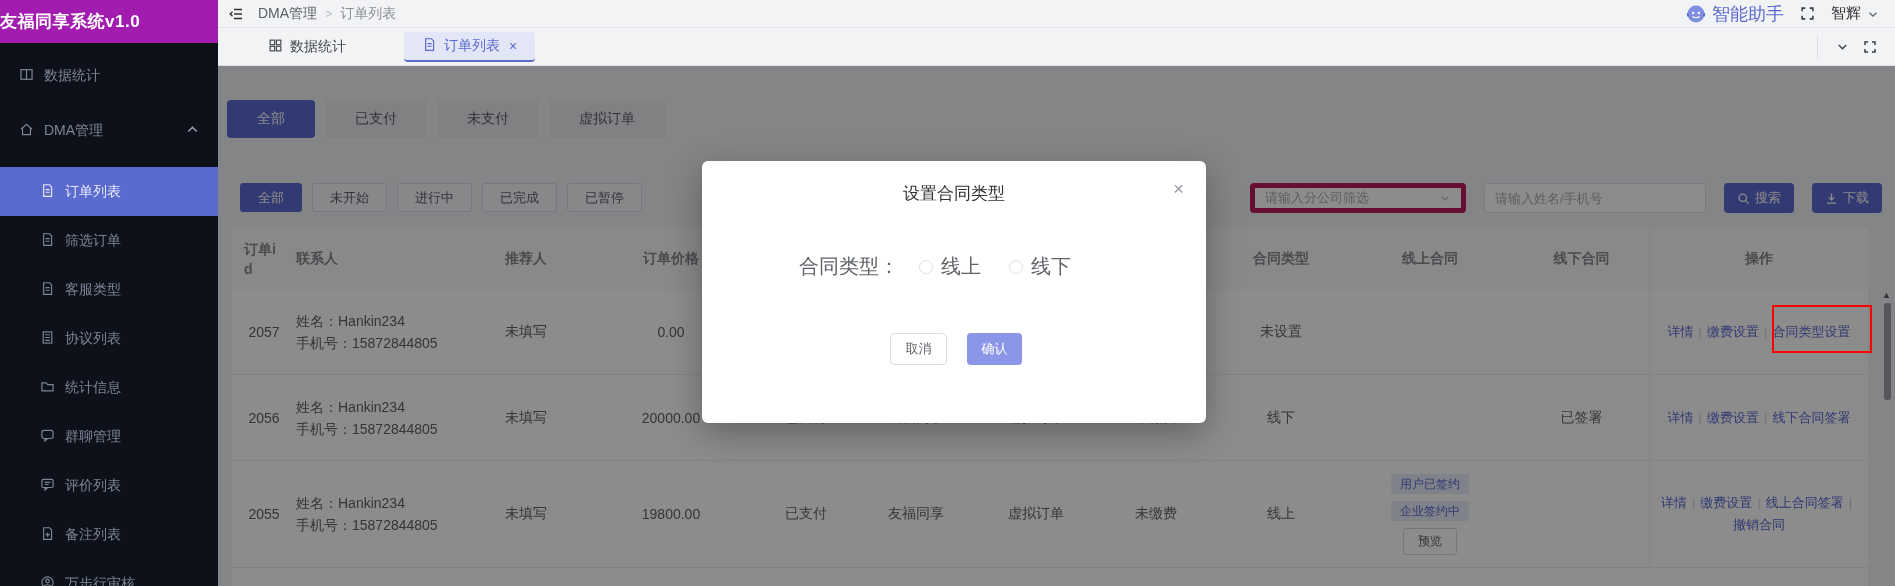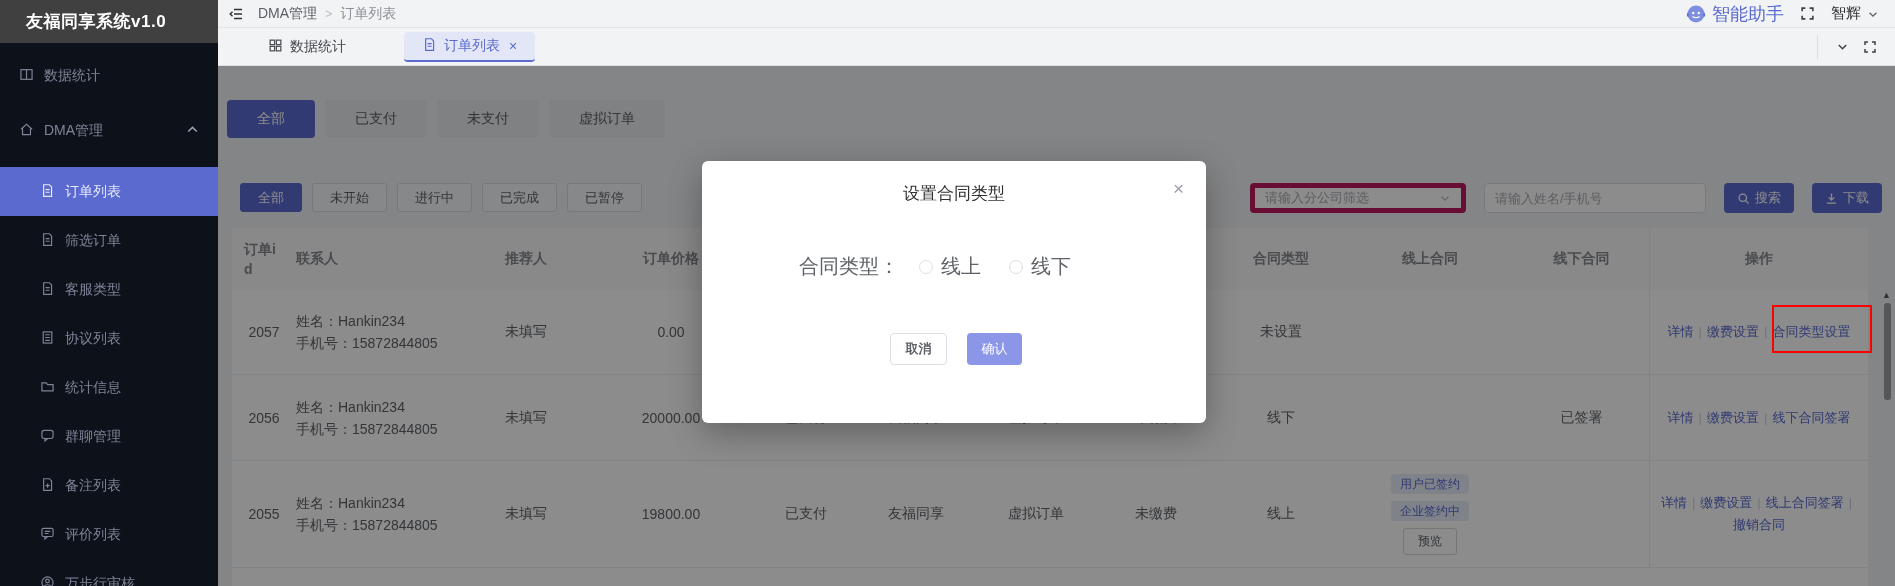--- a/index.html
+++ b/index.html
@@ -2,22 +2,22 @@
 <html><head>
 <meta charset="utf-8">
 <style>
   * { box-sizing: border-box; margin: 0; padding: 0; }
   html,body { width:1895px; height:586px; overflow:hidden;
     font-family:"Liberation Sans","DejaVu Sans",sans-serif; background:#fff; }
   .app { display:flex; width:1895px; height:586px; }
 
   
   .sidebar { width:218px; height:100%; background:#0d1119; flex:none; }
-  .logo { height:43px; background:#404040; color:#fff; font-size:17px; font-weight:bold;
-    display:flex; align-items:center; padding-left:26px; letter-spacing:.5px; }
+  .logo { height:43px; background:#a21caf; color:#fff; font-size:17px; font-weight:bold;
+    display:flex; align-items:center; letter-spacing:.5px; }
   .menu { padding-top:8px; }
   .menu-item { height:49px; display:flex; align-items:center; gap:10px;
     color:#7d8496; font-size:14px; padding-left:19px; cursor:pointer; }
   .menu-item.sub { padding-left:40px; }
   .menu-item.mt6 { margin-top:6px; } .menu-item.mt12 { margin-top:12px; }
   .menu-item.active { background:#5a6acf; color:#e7eafb; }
   .menu-item svg { flex:none; }
   .menu-item .grow { flex:1; }
   .menu-item .chev { margin-right:18px; color:#9aa0b0; }
 
@@ -94,21 +94,21 @@
   .dialog { position:absolute; left:702px; top:129px; width:504px; height:262px; background:#fff;
     border-radius:6px; box-shadow:0 10px 34px rgba(0,0,0,.3); z-index:50;margin-top:32px; }
   .dlg-title { text-align:center; padding-top:21px; font-size:17px; color:#303133; }
   .dlg-close { position:absolute; right:22px; top:18px; color:#9a9ea6; font-size:19px; cursor:pointer; line-height:1; }
   .dlg-form { position:absolute; left:97px; top:92px; display:flex; align-items:center; font-size:20px; color:#5f6368; }
   .radio-item { display:flex; align-items:center; gap:8px; margin-left:20px; cursor:pointer; }
   .radio-item + .radio-item { margin-left:28px; }
   .radio-dot { width:14px; height:14px; border:1px solid #dcdfe6; border-radius:50%; background:#fff; }
   .dlg-footer { position:absolute; left:188px; top:172px; display:flex; gap:20px; }
   .btn-cancel { width:57px; height:32px; background:#fff; border:1px solid #dcdfe6; border-radius:4px;
-    color:#5f6368; font-size:13px; cursor:pointer;font-weight:bold; }
+    color:#5f6368; font-size:13px; cursor:pointer; }
   .btn-confirm { width:55px; height:32px; background:#8b96e8; border:none; border-radius:4px;
     color:#fff; font-size:13px; cursor:pointer; }
 
   .annotation { position:absolute; left:1772px; top:305px; width:100px; height:48px;
     border:2px solid #f00; z-index:60; pointer-events:none; }
 </style>
 </head>
 <body>
 
 <div class="app">
@@ -170,32 +170,32 @@
         <div class="menu-item sub">
           <span><svg width="15" height="15" viewBox="0 0 14 14" fill="none" stroke="currentColor" stroke-width="1.1">
               <rect x="1.8" y="2.2" width="10.4" height="7.6" rx="2"></rect>
               <path d="M4.6 9.8 V12 L7.2 9.8"></path>
               <path d="M5 6 H5.1 M7 6 H7.1 M9 6 H9.1" stroke-width="1.6"></path>
             </svg></span>
           <span class="grow">群聊管理</span>
         </div>
         <div class="menu-item sub">
           <span><svg width="15" height="15" viewBox="0 0 14 14" fill="none" stroke="currentColor" stroke-width="1.1">
-              <path d="M3.4 1.6 H8.8 L10.8 3.8 V12.4 H3.4 Z"></path>
-              <path d="M7.1 6 V10 M5.1 8 H9.1"></path>
-            </svg></span>
-          <span class="grow">备注列表</span>
-        </div>
-        <div class="menu-item sub">
-          <span><svg width="15" height="15" viewBox="0 0 14 14" fill="none" stroke="currentColor" stroke-width="1.1">
               <rect x="1.8" y="2.2" width="10.4" height="7.6" rx="1.4"></rect>
               <path d="M4.6 9.8 V12 L7.2 9.8"></path>
               <path d="M4.4 5 H9.6 M4.4 7 H8"></path>
             </svg></span>
           <span class="grow">评价列表</span>
+        </div>
+        <div class="menu-item sub">
+          <span><svg width="15" height="15" viewBox="0 0 14 14" fill="none" stroke="currentColor" stroke-width="1.1">
+              <path d="M3.4 1.6 H8.8 L10.8 3.8 V12.4 H3.4 Z"></path>
+              <path d="M7.1 6 V10 M5.1 8 H9.1"></path>
+            </svg></span>
+          <span class="grow">备注列表</span>
         </div>
         <div class="menu-item sub">
           <span><svg width="15" height="15" viewBox="0 0 14 14" fill="none" stroke="currentColor" stroke-width="1.1">
               <circle cx="7" cy="7" r="5.2"></circle>
               <circle cx="7" cy="5.6" r="1.7"></circle>
               <path d="M3.9 10.6 C4.3 8.6 9.7 8.6 10.1 10.6"></path>
             </svg></span>
           <span class="grow">万步行审核</span>
         </div>
       </nav>

